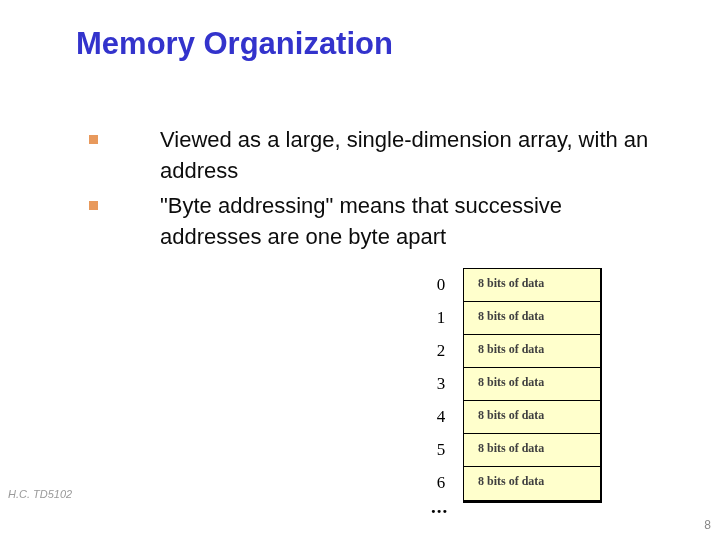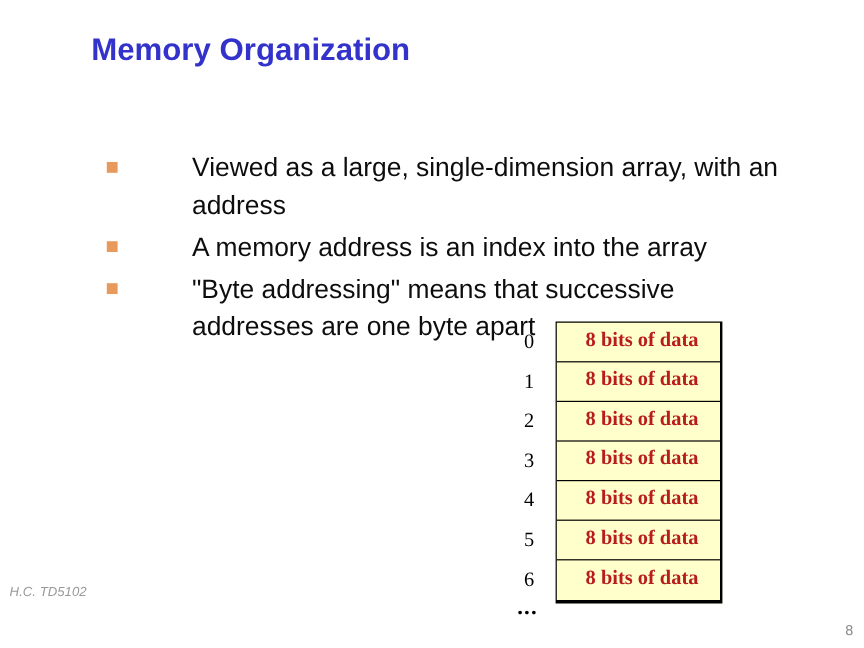--- a/index.html
+++ b/index.html
@@ -14,21 +14,21 @@
     height: 540px;
     background: #ffffff;
     overflow: hidden;
     margin: 0 auto;
   }
   .slide-title {
     position: absolute;
     left: 76px;
     top: 26px;
     font-family: "Liberation Sans", sans-serif;
-    font-size: 26px;
+    font-size: 31px;
     font-weight: bold;
     color: var(--title, #3333CC);
     letter-spacing: 0px;
     white-space: nowrap;
   }
   .bullet-list {
     position: absolute;
     left: 89px;
     top: 124px;
     width: 580px;
@@ -77,26 +77,26 @@
     border-right-width: 2px;
     border-bottom-width: 3px;
     background: var(--memory-cell-fill, #FFFFCC);
   }
   .mem-cell {
     box-sizing: border-box;
     height: 33px;
     border-bottom: 1px solid #000000;
     display: flex;
     align-items: center;
-    padding-left: 24px;
+    padding-left: 14px;
     padding-bottom: 4px;
     font-family: "Liberation Serif", serif;
-    font-size: 17px;
+    font-size: 12px;
     font-weight: bold;
-    color: #b91c1c;
+    color: #404040;
   }
   .mem-cell:last-child {
     border-bottom: none;
   }
   .mem-ellipsis {
     position: absolute;
     left: 431px;
     top: 496px;
     font-family: "Liberation Serif", serif;
     font-size: 19px;
@@ -129,24 +129,20 @@
   <div class="slide-title">Memory Organization</div>
 
   <div class="bullet-list">
       <div class="bullet-item">
       <span class="bullet-square"></span>
       <span class="bullet-text">Viewed as a large, single-dimension array, with an
 address</span>
     </div>
       <div class="bullet-item">
       <span class="bullet-square"></span>
-      <span class="bullet-text">A memory address is an index into the array</span>
-    </div>
-      <div class="bullet-item">
-      <span class="bullet-square"></span>
       <span class="bullet-text">"Byte addressing" means that successive
 addresses are one byte apart</span>
     </div>
     </div>
 
   <div class="addr-col">
       <div class="addr-label">0</div>
       <div class="addr-label">1</div>
       <div class="addr-label">2</div>
       <div class="addr-label">3</div>

